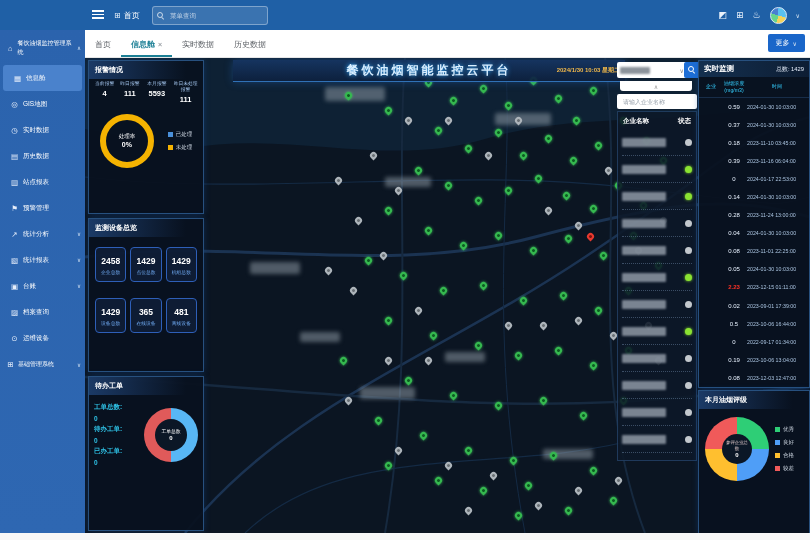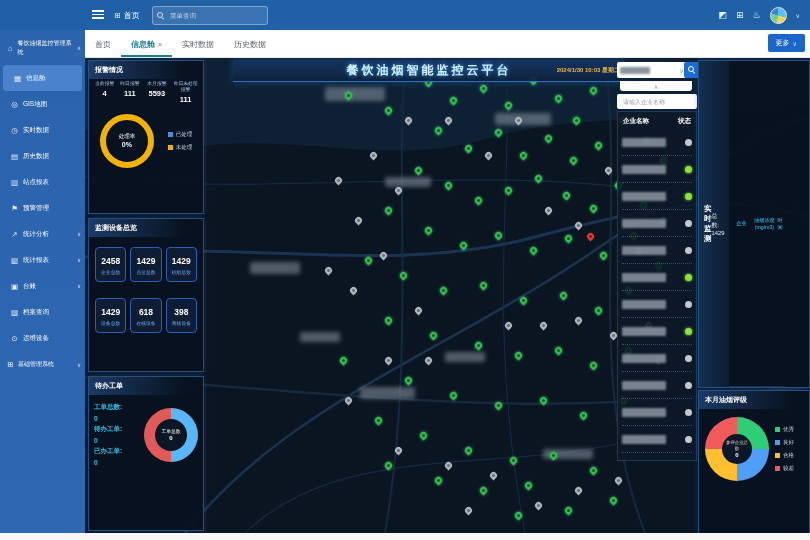--- a/index.html
+++ b/index.html
@@ -100,21 +100,21 @@
   #cmp-input{position:absolute;left:532px;top:37px;width:80px;height:15px;background:#fff;border-radius:2px;z-index:6;display:flex;align-items:center;}
   #cmp-input input{width:72px;margin:0 4px;border:none;outline:none;font-size:6px;color:#333;background:transparent;}
   #cmp-input input::placeholder{color:#9aa3ad;}
   #cmp-list{position:absolute;left:532px;top:54px;width:80px;height:350px;background:rgba(13,24,40,.88);z-index:5;
             border:1px solid rgba(60,110,170,.4);padding:0 4px;box-sizing:border-box;}
   #cmp-head{display:flex;justify-content:space-between;color:#fff;font-size:6.5px;font-weight:bold;padding:5px 1px 3px;}
   .cmp-row{height:26px;display:flex;align-items:center;justify-content:space-between;border-bottom:1px dotted rgba(130,160,195,.4);cursor:pointer;}
   .cmp-row .blurblock{width:44px;height:9px;background:rgba(150,160,172,.8);}
   .dot{width:7px;height:7px;border-radius:50%;}
   
-  #rt-panel{left:698px;top:60px;width:110px;height:326px;display:flex;}
+  #rt-panel{left:698px;top:60px;width:110px;height:326px;display:flex;flex-direction:column;}
   #rt-title{display:flex;justify-content:space-between;align-items:center;background:linear-gradient(90deg,#14304f,#0d1d33);padding:3px 5px;}
   #rt-title .t1{font-size:7.5px;font-weight:bold;color:#fff;}
   #rt-title .t2{font-size:5.8px;color:#e6eefb;}
   .rt-grid{display:grid;grid-template-columns:20px 26px 1fr;align-items:center;}
   #rt-cols{color:#35cfff;font-size:5.2px;text-align:center;padding:3px 2px;border-bottom:1px solid rgba(60,110,170,.3);}
   #rt-cols div{line-height:1.3;}
   #rt-rows{flex:1;display:flex;flex-direction:column;padding:0 2px;}
   .rt-row{flex:1;cursor:pointer;}
   .rt-row .blurblock{width:15px;height:7px;margin:0 auto;background:rgba(150,160,172,.8);}
   .rt-v{font-size:6px;color:#e8f2ff;text-align:center;}
@@ -504,25 +504,25 @@
         </div>
         <div class="dev-card">
           <div class="dev-v">1429</div>
           <div class="dev-l">机组总数</div>
         </div>
         <div class="dev-card">
           <div class="dev-v">1429</div>
           <div class="dev-l">设备总数</div>
         </div>
         <div class="dev-card">
-          <div class="dev-v">618</div>
+          <div class="dev-v">365</div>
           <div class="dev-l">在线设备</div>
         </div>
         <div class="dev-card">
-          <div class="dev-v">398</div>
+          <div class="dev-v">481</div>
           <div class="dev-l">离线设备</div>
         </div>
       </div>
   </div>
 
   <div class="panel" id="wo-panel">
     <div class="p-title">待办工单</div>
     <div id="wo-body">
       <div id="wo-texts">
           <div class="wo-line">工单总数:</div>

